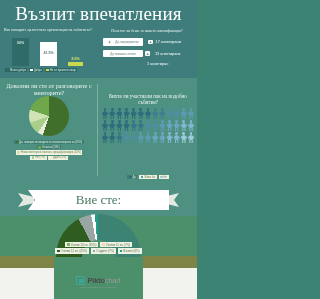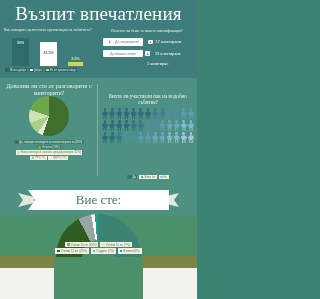--- a/index.html
+++ b/index.html
@@ -550,14 +550,23 @@
         <i class="sw" style="background:#9aa6a4"></i>
         <span>Студент (7%)</span>
       </span>
       <span class="dl">
         <i class="sw" style="background:#1f9e8c"></i>
         <span>Възпит (6%)</span>
       </span>
     </div>
   </div>
 
+  <div class="logo">
+    <div class="logo-main">
+      <span class="logo-mark">
+          <i></i>
+        </span>
+      <span class="logo-txt"><span>Pikto</span><em>chart</em></span>
+    </div>
+    <div class="logo-sub">make information beautiful</div>
+  </div>
 
 </div>
 
 </body></html>

